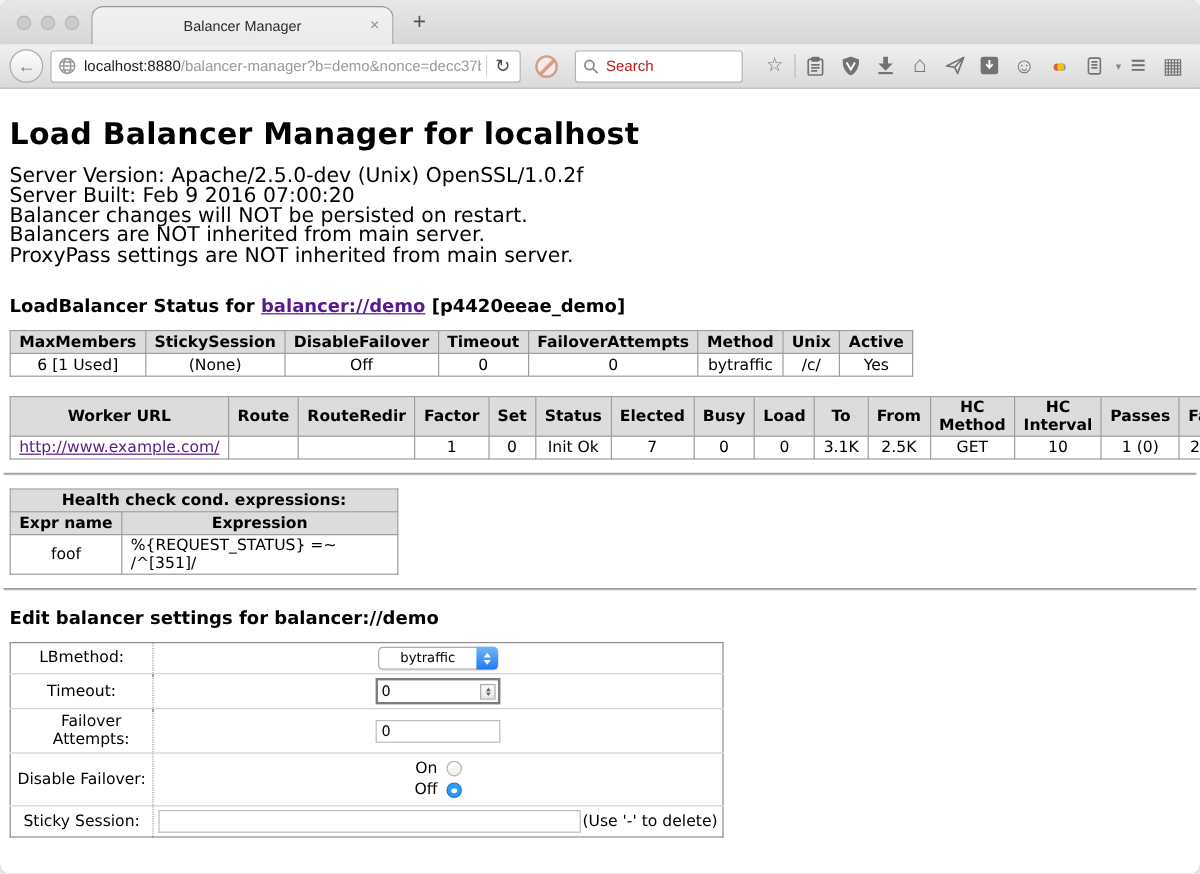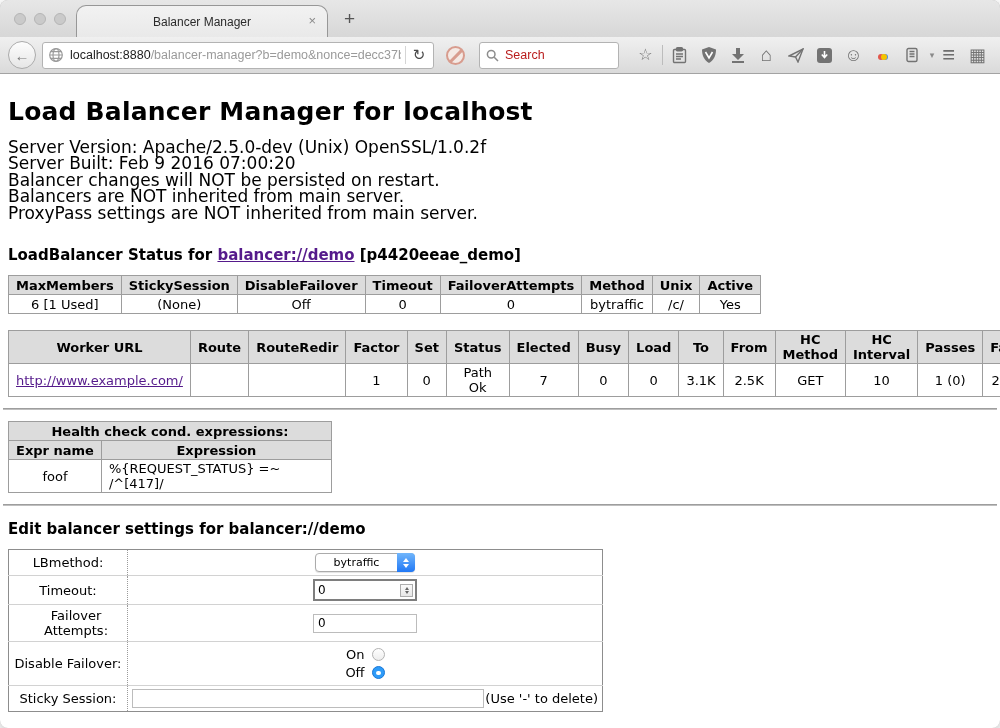--- a/index.html
+++ b/index.html
@@ -250,21 +250,21 @@
         <th>Passes</th>
         <th>Fails</th>
 
       </tr>
       <tr>
         <td class="lft"><a class="lnk" href="#">http://www.example.com/</a></td>
         <td></td>
         <td></td>
         <td>1</td>
         <td>0</td>
-        <td>Path Ok</td>
+        <td>Init Ok</td>
         <td>7</td>
         <td>0</td>
         <td>0</td>
         <td>3.1K</td>
         <td>2.5K</td>
         <td>GET</td>
         <td>10</td>
         <td>1 (0)</td>
         <td>2 (0)</td>
 
@@ -278,21 +278,21 @@
       <tbody>
           <tr>
         <th colspan="2">Health check cond. expressions:</th>
       </tr>
       <tr>
         <th>Expr name</th>
         <th style="width:230px;">Expression</th>
       </tr>
       <tr>
         <td>foof</td>
-        <td class="lft">%{REQUEST_STATUS} =~ /^[417]/</td>
+        <td class="lft">%{REQUEST_STATUS} =~ /^[351]/</td>
       </tr>
     </tbody>
       </table>
 
     <hr class="rule">
 
     <h3 class="sect" style="margin-top:14px;">Edit balancer settings for balancer://demo</h3>
 
     <table class="form">
       <tbody>

